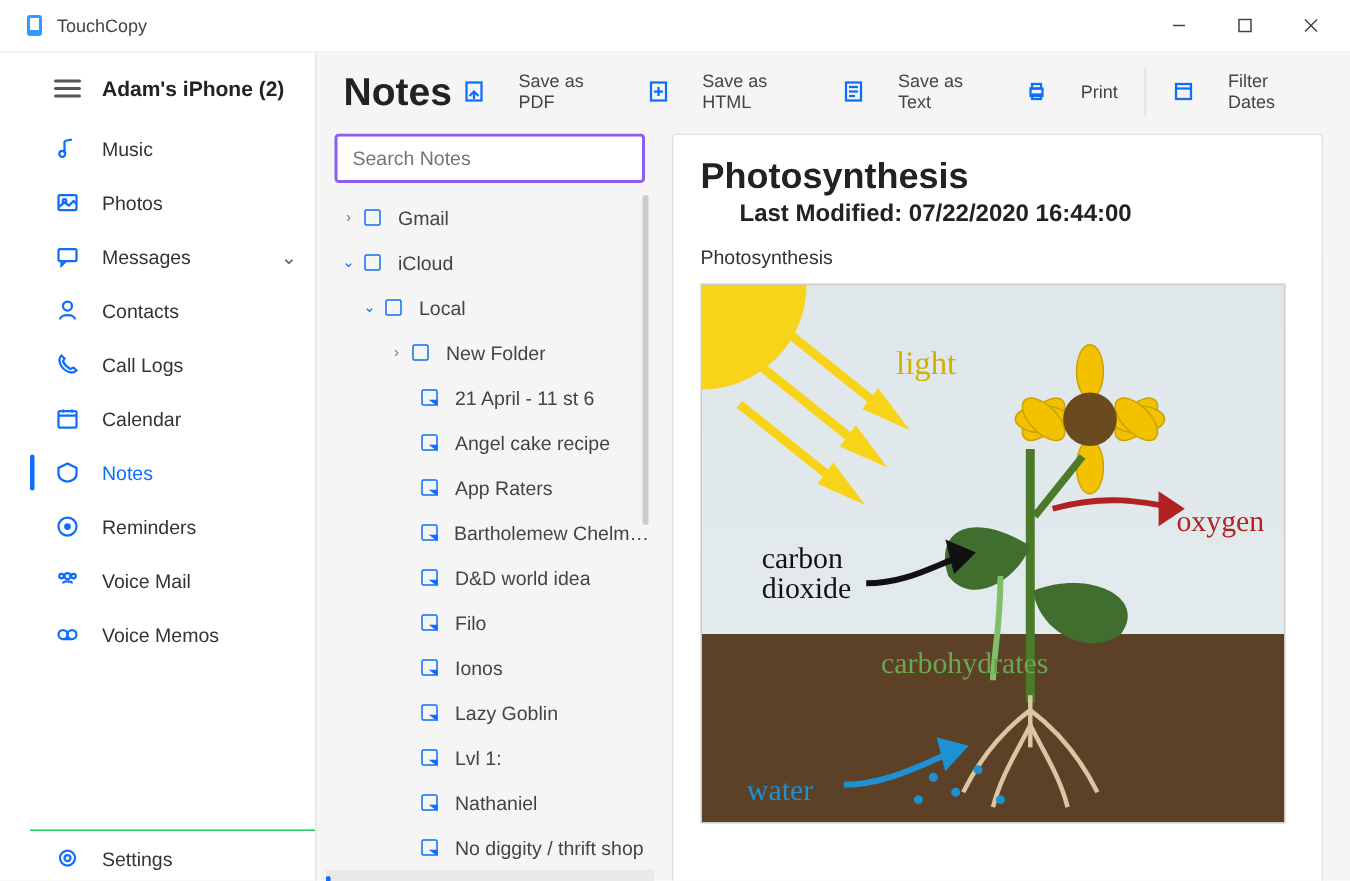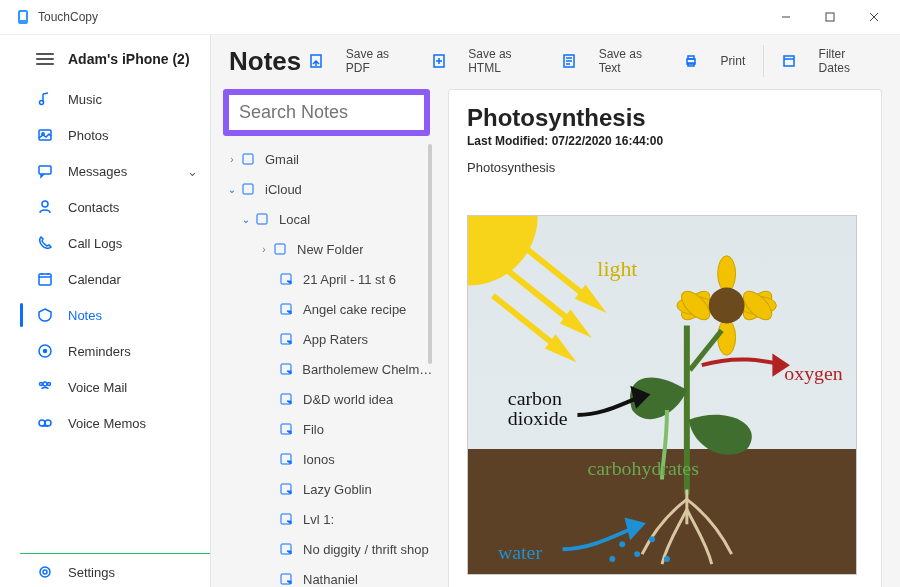--- a/index.html
+++ b/index.html
@@ -32,39 +32,39 @@
   .content-header { display:flex; align-items:center; padding: 8px 18px 10px 18px; }
   .page-title { font-size: 26px; font-weight: 600; color:#222; }
   .toolbar { margin-left:auto; display:flex; gap:6px; }
   .tool-btn { display:flex; align-items:center; gap:22px; padding:4px 8px; font-size:12px; color:#444; cursor:pointer; border-radius:3px;}
   .tool-btn .ico { width:16px; height:16px; display:flex; align-items:center; justify-content:center;}
   .tool-sep { width:1px; background:#ddd; margin:2px 4px; }
 
   .content-body { flex:1; display:flex; gap:12px; padding:0 18px 0 0; overflow:hidden;}
   .notes-panel { width: 225px; display:flex; flex-direction:column; padding-left:6px;}
   .search-box { margin: 0 6px 8px 6px; }
-  .search-box input { width:100%; padding:7px 10px; border:6px solid #8b5cf6; border-radius:3px; font-size:18px; background:#fff; color:#8b5cf6;}
+  .search-box input { width:100%; padding:7px 10px; border:2px solid #8b5cf6; border-radius:3px; font-size:13px; background:#fff; color:#8b5cf6;}
   .tree { flex:1; overflow-y:auto; font-size:13px; position:relative;}
   .tree::after { content:""; position:absolute; right:4px; top:0; width:4px; height:220px; background:#ccc; border-radius:2px;}
   .tree-row { display:flex; align-items:center; height:30px; cursor:pointer; position:relative;}
   .tree-row .tw { width:14px; text-align:center; color:#777; font-size:10px; display:inline-block;}
   .tree-row .folder-ico, .tree-row .note-ico { width:16px; height:16px; margin:0 8px 0 2px; display:flex; align-items:center;}
   .tree-row .t-label { color:#444; white-space:nowrap; overflow:hidden; text-overflow:ellipsis; }
   .tree-row.selected { background:#e9e9e9;}
   .tree-row.selected::before { content:""; position:absolute; left:0; top:4px; bottom:4px; width:3px; background:#0d6efd; border-radius:2px;}
   .indent-0 { padding-left: 8px; }
   .indent-1 { padding-left: 22px; }
   .indent-2 { padding-left: 40px; }
   .indent-3 { padding-left: 60px; }
 
   .note-view { flex:1; background:#fff; border:1px solid #e2e2e2; border-radius:3px; padding:14px 18px; overflow:hidden; display:flex; flex-direction:column;}
   .note-title { font-size:24px; font-weight:700; color:#222; margin-bottom:2px;}
-  .note-meta { font-size:12px; font-weight:600; color:#222; margin-bottom:12px;}
+  .note-meta { font-size:16px; font-weight:600; color:#222; margin-bottom:12px;margin-left:26px;}
   .note-body-text { font-size:13px; color:#333; margin-bottom:10px;}
-  .diagram-wrap { flex:1; display:flex; align-items:flex-end; }
+  .diagram-wrap { flex:1; display:flex; align-items:flex-start; }
   .diagram-wrap svg { background:linear-gradient(#dfe7eb 0%,#e3eaed 65%, #5c4127 65%, #5c4127 100%); border:1px solid #ccc; }
 
   
   .icon svg, .ico svg { stroke:#0d6efd; fill:none; stroke-width:1.5; }
 </style>
 </head>
 <body>
 
 <div class="titlebar">
   <span class="logo">
@@ -397,30 +397,30 @@
               </span>
               <span class="t-label">Lvl 1:</span>
             </div>
           <div class="tree-row indent-3">
               <span class="note-ico">
                 <svg width="14" height="14" viewBox="0 0 14 14" stroke="#0d6efd" fill="none">
                   <rect x="2" y="2" width="10" height="10" rx="1"></rect>
                   <path d="M8 9 L12 9 L12 12 Z" fill="#0d6efd"></path>
                 </svg>
               </span>
+              <span class="t-label">Nathaniel</span>
+            </div>
+          <div class="tree-row indent-3">
+              <span class="note-ico">
+                <svg width="14" height="14" viewBox="0 0 14 14" stroke="#0d6efd" fill="none">
+                  <rect x="2" y="2" width="10" height="10" rx="1"></rect>
+                  <path d="M8 9 L12 9 L12 12 Z" fill="#0d6efd"></path>
+                </svg>
+              </span>
               <span class="t-label">No diggity / thrift shop</span>
-            </div>
-          <div class="tree-row indent-3">
-              <span class="note-ico">
-                <svg width="14" height="14" viewBox="0 0 14 14" stroke="#0d6efd" fill="none">
-                  <rect x="2" y="2" width="10" height="10" rx="1"></rect>
-                  <path d="M8 9 L12 9 L12 12 Z" fill="#0d6efd"></path>
-                </svg>
-              </span>
-              <span class="t-label">Nathaniel</span>
             </div>
           <div class="tree-row indent-3 selected">
               <span class="note-ico">
                 <svg width="14" height="14" viewBox="0 0 14 14" stroke="#0d6efd" fill="none">
                   <rect x="2" y="2" width="10" height="10" rx="1"></rect>
                   <path d="M8 9 L12 9 L12 12 Z" fill="#0d6efd"></path>
                 </svg>
               </span>
               <span class="t-label">Photosynthesis</span>
             </div>

